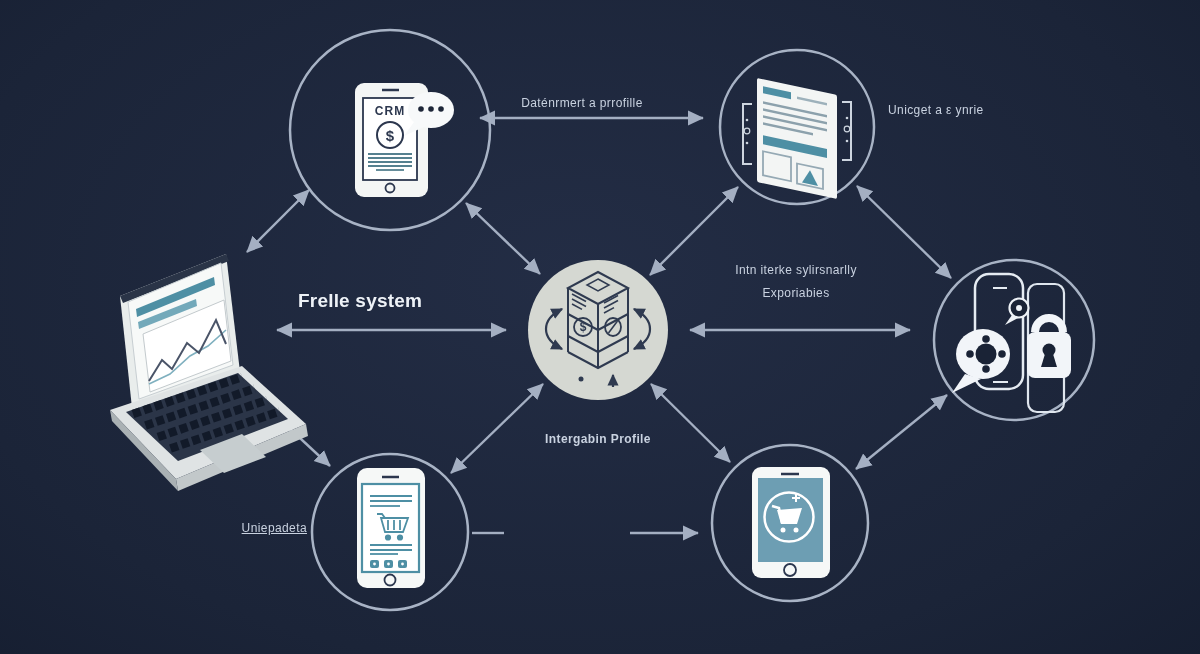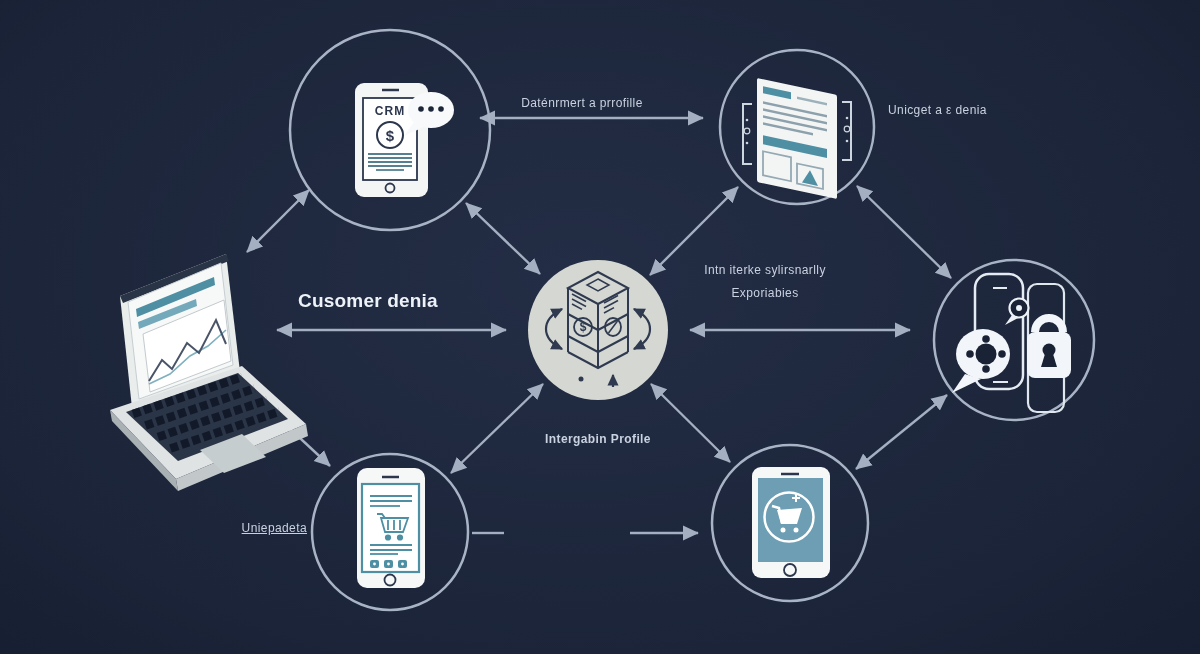--- a/index.html
+++ b/index.html
@@ -233,31 +233,31 @@
     </g>
     <circle cx="790" cy="570" r="6" fill="none" stroke="#2c374e" stroke-width="1.8"></circle>
   </g>
 </svg>
 
   <div class="lbl tac" style="left:452px;top:92px;width:260px;">
     <span>Daténrmert a prrofille</span>
   </div>
 
   <div class="lbl tal" style="left:888px;top:99px;">
-    <div>Unicget a ε denia</div>
-  </div>
-
-
-  <div class="lbl tac" style="left:655px;top:259px;width:220px;">
+    <div>Unicget a ε ynrie</div>
+  </div>
+
+
+  <div class="lbl tac" style="left:686px;top:259px;width:220px;">
     <div>Intn iterke sylirsnarlly</div>
     <div>Exporiabies</div>
   </div>
 
   <div class="lbl bold tal" style="left:298px;top:289px;">
-    <span>Cusomer denia</span>
+    <span>Frelle system</span>
   </div>
 
   <div class="lbl tac" style="left:488px;top:428px;width:220px;font-weight:bold;">
     <span>Intergabin Profile</span>
   </div>
 
   <div class="lbl tar" style="left:107px;top:517px;width:200px;text-decoration:underline;">
     <div>Uniepadeta</div>
   </div>
 

